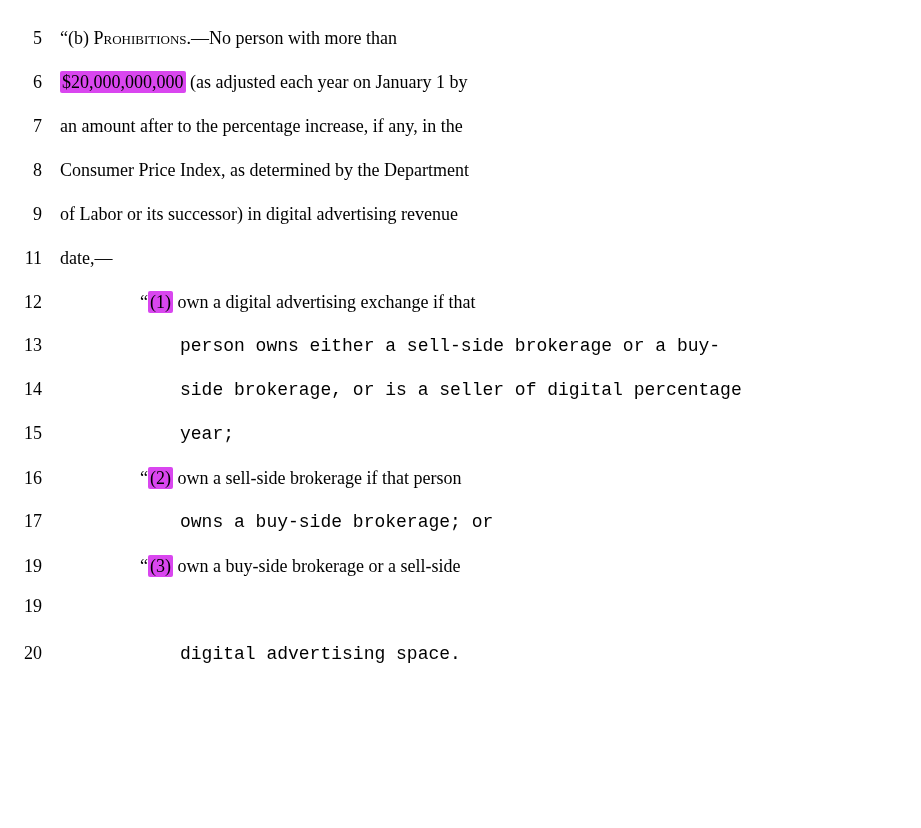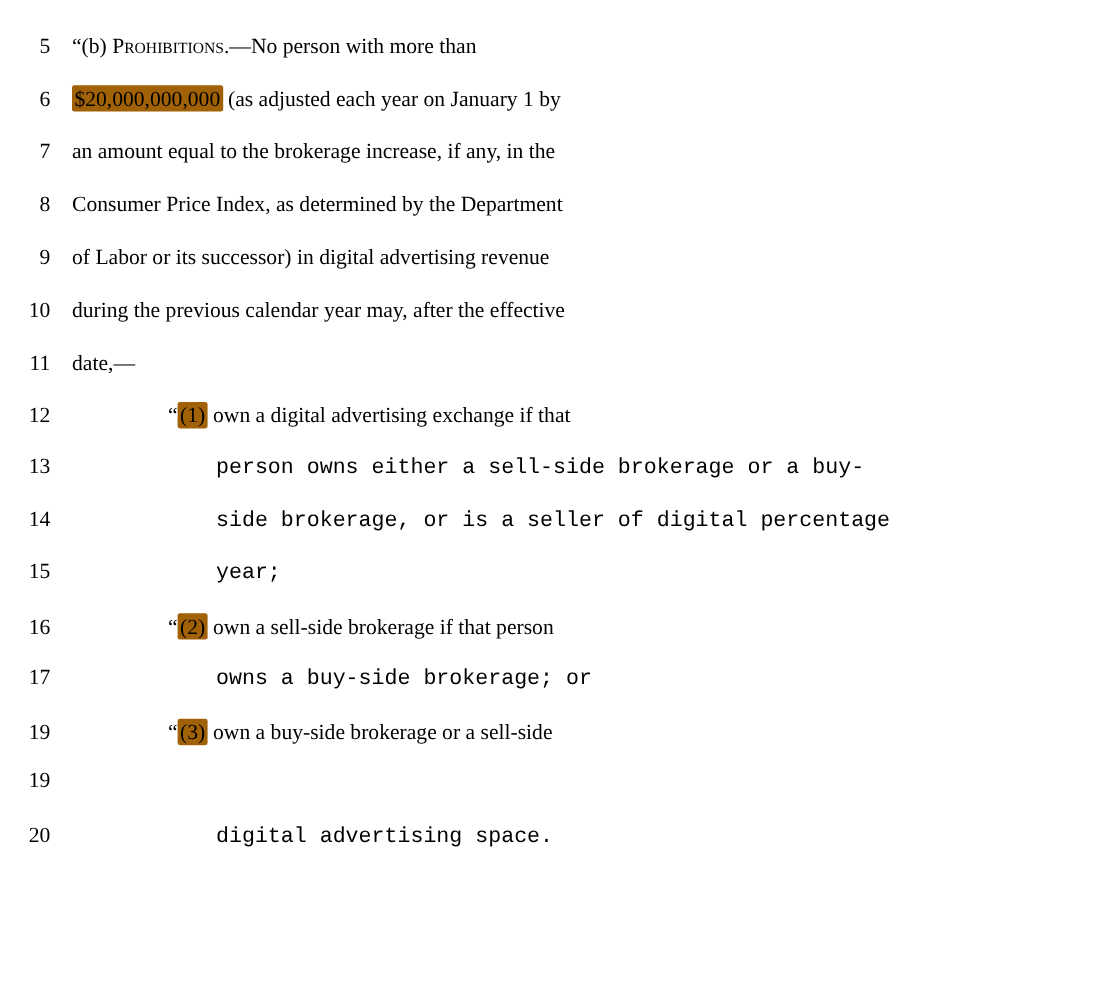--- a/index.html
+++ b/index.html
@@ -40,21 +40,21 @@
 
     .line-content {
       flex: 1;
       text-align: justify;
       line-height: 1.6;
       font-size: 18px;
       padding-right: 16px;
     }
 
     .highlight-red {
-      background-color: #a16207;
+      background-color: #d946ef;
       padding: 1px 2px;
       border-radius: 2px;
       margin-top: 40px;
     }
 
     .indent-1 {
       padding-left: 80px;
       font-family: Liberation Serif, serif;
     }
 
@@ -78,44 +78,38 @@
   <div class="line">
     <span class="line-number">6</span>
     <span class="line-content">
       <span class="highlight-red">$20,000,000,000</span> (as adjusted each year on January 1 by
     </span>
   </div>
 
   <div class="line">
     <span class="line-number">7</span>
     <span class="line-content">
-      an amount equal to the brokerage increase, if any, in the
+      an amount after to the percentage increase, if any, in the
     </span>
   </div>
 
   <div class="line">
     <span class="line-number">8</span>
     <span class="line-content">
       Consumer Price Index, as determined by the Department
     </span>
   </div>
 
   <div class="line">
     <span class="line-number">9</span>
     <span class="line-content">
       of Labor or its successor) in digital advertising revenue
     </span>
   </div>
 
-  <div class="line">
-    <span class="line-number">10</span>
-    <span class="line-content">
-      during the previous calendar year may, after the effective
-    </span>
-  </div>
 
   <div class="line">
     <span class="line-number">11</span>
     <span class="line-content">
       date,—
     </span>
   </div>
 
   <div class="line">
     <span class="line-number">12</span>

